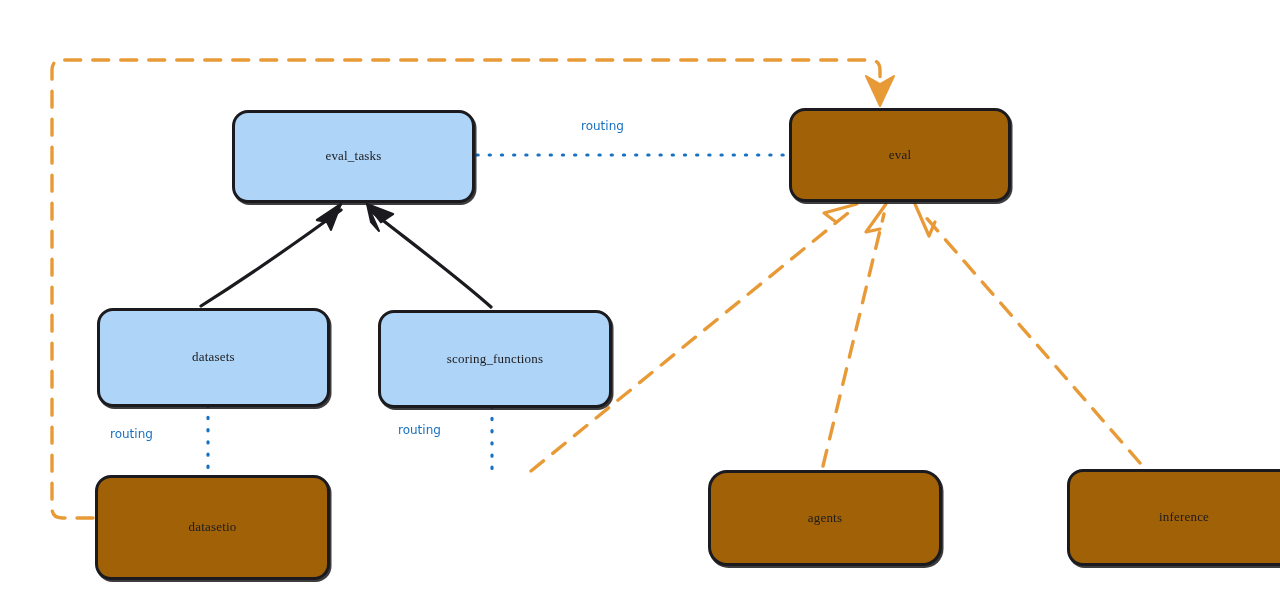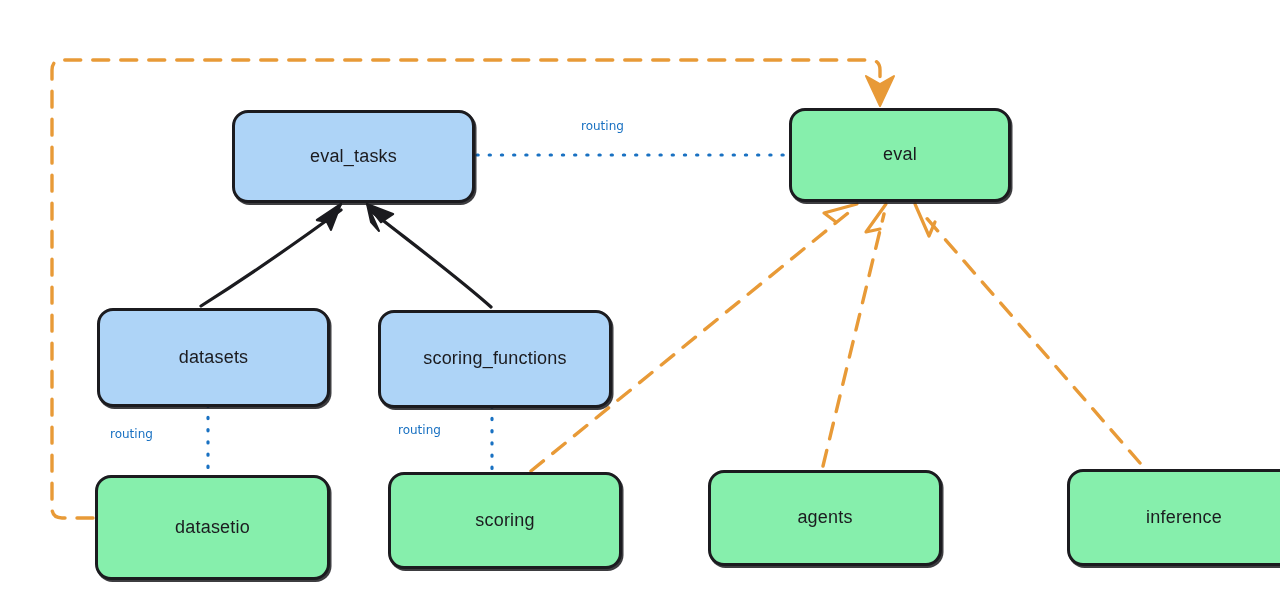--- a/index.html
+++ b/index.html
@@ -26,28 +26,28 @@
   }
   .node {
     position: absolute;
     box-sizing: border-box;
     display: flex;
     align-items: center;
     justify-content: center;
     border: 3px solid #1b1b1f;
     border-radius: 16px;
     color: #1b1b1f;
-    font-family: Liberation Sans, sans-serif;
-    font-size: 18px;
+    font-family: Liberation Serif, serif;
+    font-size: 13px;
     letter-spacing: 0.2px;
     text-align: center;
     box-shadow: 1.5px 2px 0 rgba(27,27,31,0.85);
   }
   .node.api { background: #aed4f7; }
-  .node.provider { background: #86efac; }
+  .node.provider { background: #a16207; }
   .node-label {
     display: block;
     pointer-events: none;
     line-height: 1.1;
   }
   .edge-label {
     position: absolute;
     color: #1971c2;
     font-family: "DejaVu Sans", sans-serif;
     font-size: 12px;
@@ -120,25 +120,22 @@
   </div>
 
   <div class="node api" style="left:378px; top:310px; width:234px; height:98px;">
     <span class="node-label">scoring_functions</span>
   </div>
 
   <div class="node provider" style="left:95px; top:475px; width:235px; height:105px;">
     <span class="node-label">datasetio</span>
   </div>
 
-  <div class="node provider" style="left:388px; top:472px; width:234px; height:97px;">
-    <span class="node-label">scoring</span>
-  </div>
 
-  <div class="node provider" style="left:708px; top:470px; width:234px; height:96px;">
+  <div class="node provider" style="left:708px; top:470px; width:234px; height:96px;border-radius:19px;">
     <span class="node-label">agents</span>
   </div>
 
   <div class="node provider" style="left:1026px; top:469px; width:234px; height:97px;margin-left:41px;">
     <span class="node-label">inference</span>
   </div>
 
   <span class="edge-label" style="left:581px; top:119px;">routing</span>
 
   <span class="edge-label" style="left:110px; top:427px;">routing</span>

